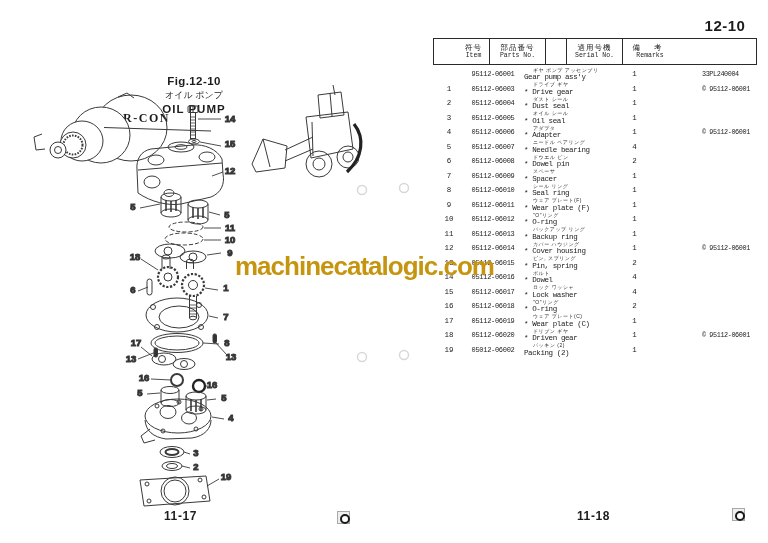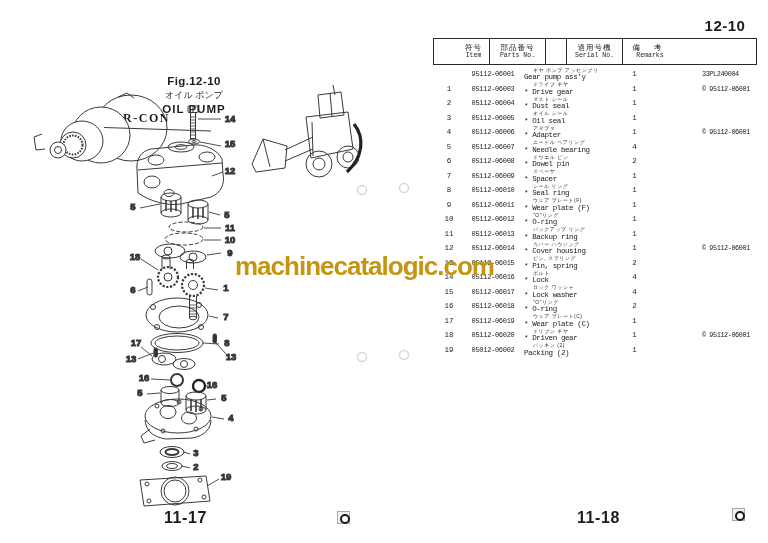--- a/index.html
+++ b/index.html
@@ -15,21 +15,21 @@
   .fig-label{font-weight:bold;font-size:11.5px;letter-spacing:.4px;}
   .fig-title-jp{font-size:9px;margin-top:1px;}
   .fig-title-en{font-weight:bold;font-size:11.5px;letter-spacing:1px;margin-top:1px;}
 
   .torcon-label{
     left:103px;top:111px;
     font-family:"Liberation Serif",serif;font-weight:bold;font-size:12px;letter-spacing:1.5px;
   }
 
   .corner-pageno{left:700px;top:17px;width:50px;text-align:center;font-weight:bold;font-size:15px;letter-spacing:.5px;}
-  .footer-pageno{font-weight:bold;font-size:16px;letter-spacing:.6px;top:509px;}
+  .footer-pageno{font-weight:bold;font-size:12px;letter-spacing:.6px;top:509px;}
   .footer-left{left:164px;}
   .footer-right{left:577px;}
 
   
   .regmark{width:11px;height:11px;background:#efefef;border:1px solid #a8a8a8;}
   .regmark span{display:block;width:6px;height:6px;margin:1.5px;border:2px solid #1a1a1a;border-radius:50%;box-sizing:content-box;background:#fff;}
   .regmark-left{left:337px;top:511px;}
   .regmark-right{left:732px;top:508px;}
 
   
@@ -496,21 +496,21 @@
     <div class="c c-qty">2</div>
     <div class="c c-serial"></div>
     <div class="c c-rem"></div>
   </div>
 
   <div class="trow">
     <div class="c c-item">14</div>
     <div class="c c-pn">05112-06016</div>
     <div class="c c-name">
       <div class="kana">ボルト</div>
-      <div class="nm">* Lock</div>
+      <div class="nm">* Dowel</div>
     </div>
     <div class="c c-qty">4</div>
     <div class="c c-serial"></div>
     <div class="c c-rem"></div>
   </div>
 
   <div class="trow">
     <div class="c c-item">15</div>
     <div class="c c-pn">05112-06017</div>
     <div class="c c-name">

